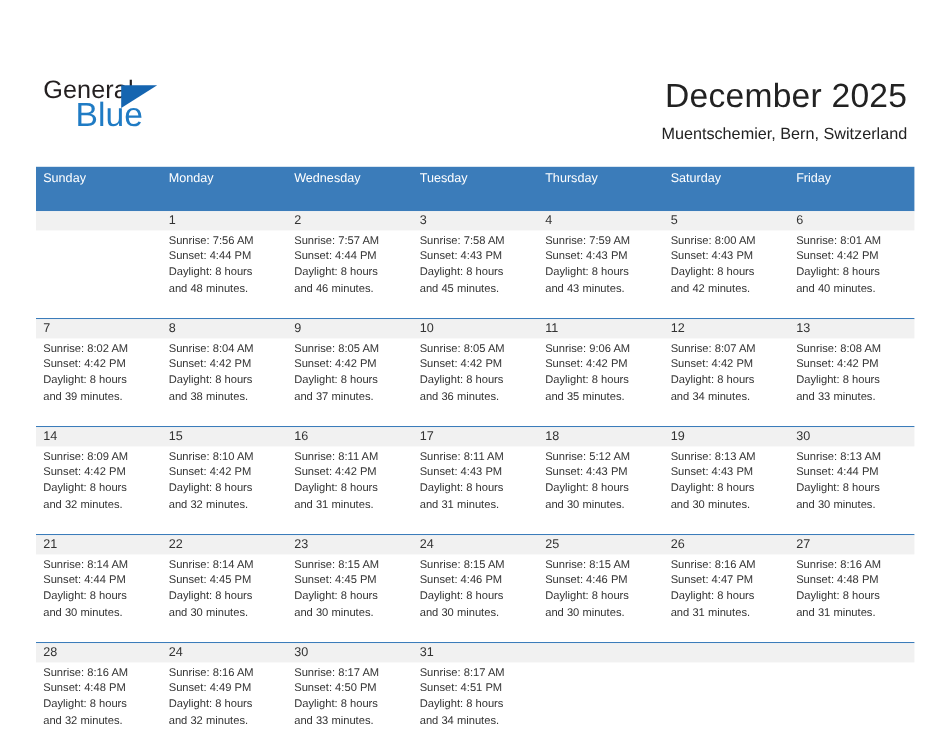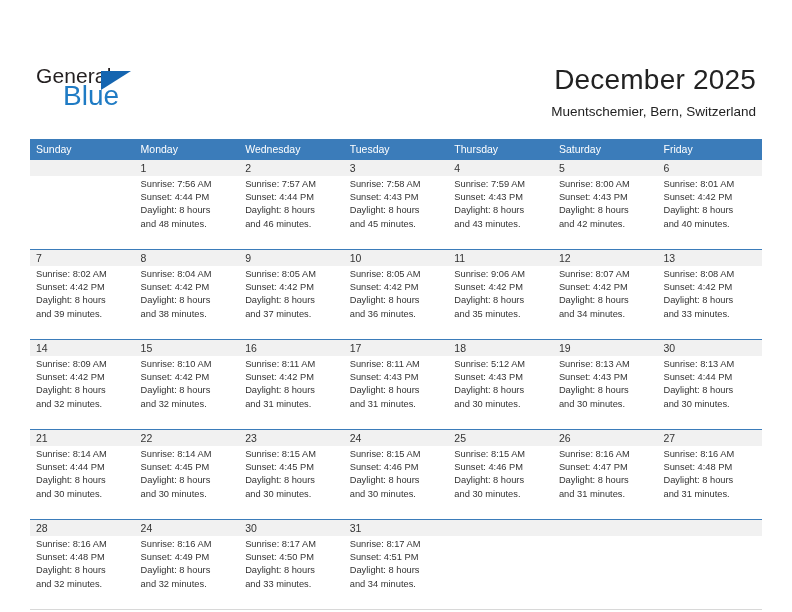--- a/index.html
+++ b/index.html
@@ -89,21 +89,21 @@
   .calendar {
     position: absolute;
     left: 30px;
     top: 103px;
     width: 732px;
   }
 
   .weekday-row {
     display: flex;
     background: #3b7cba;
-    height: 20px;
+    height: 36px;
   }
   .weekday {
     flex: 1 1 0;
     color: #ffffff;
     font-size: 10.5px;
     line-height: 20px;
     padding-left: 6px;
     box-sizing: border-box;
     overflow: hidden;
     white-space: nowrap;

